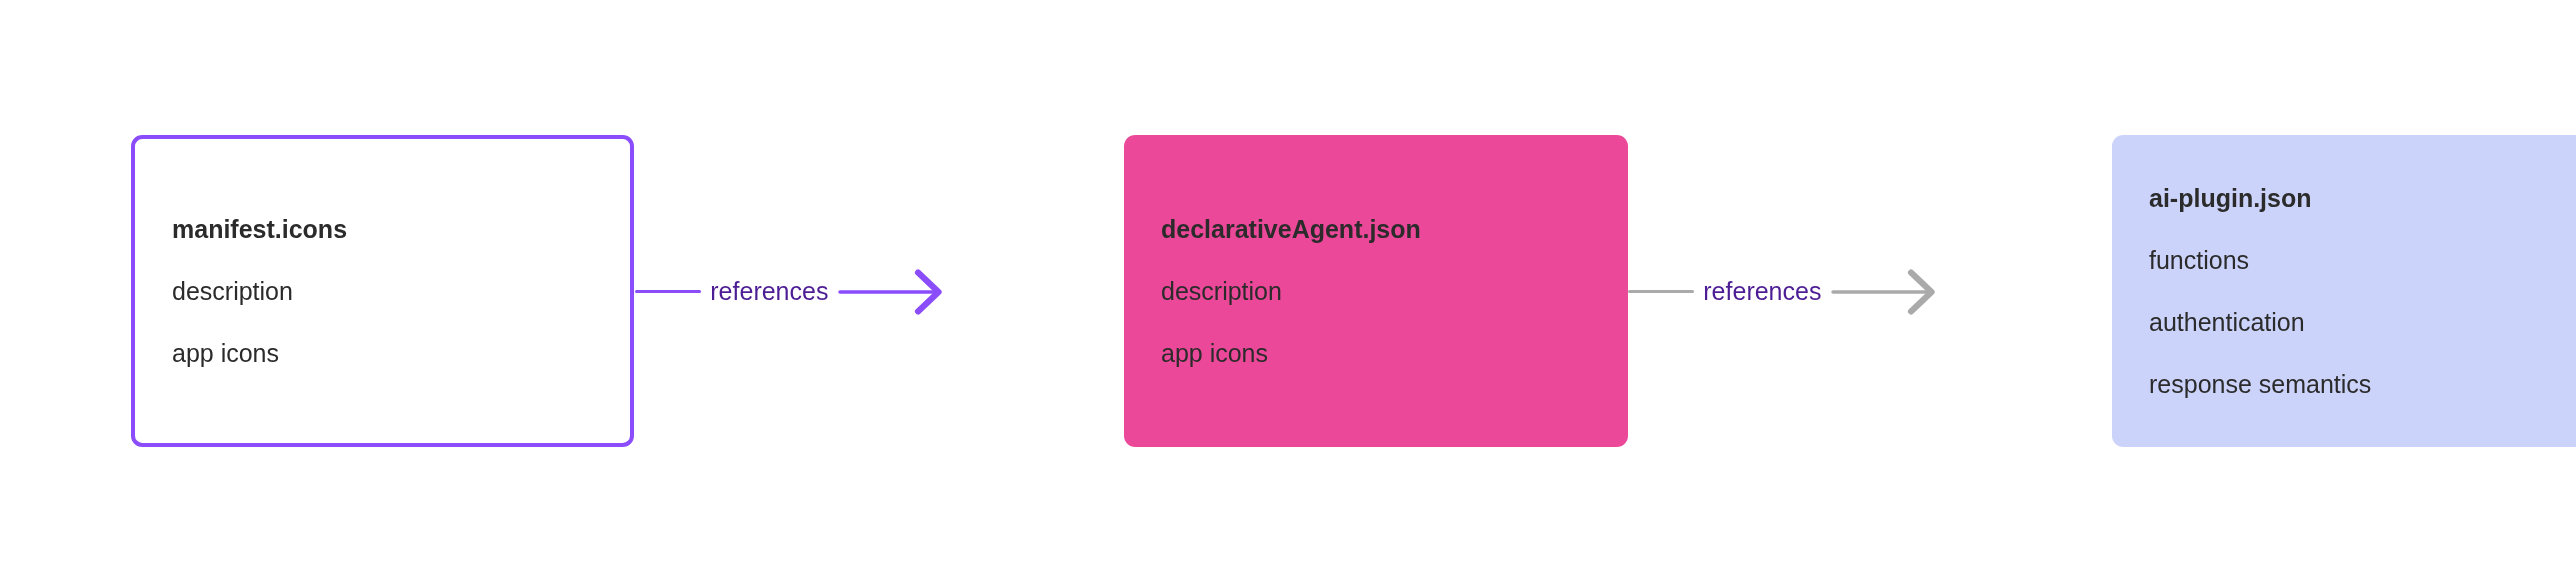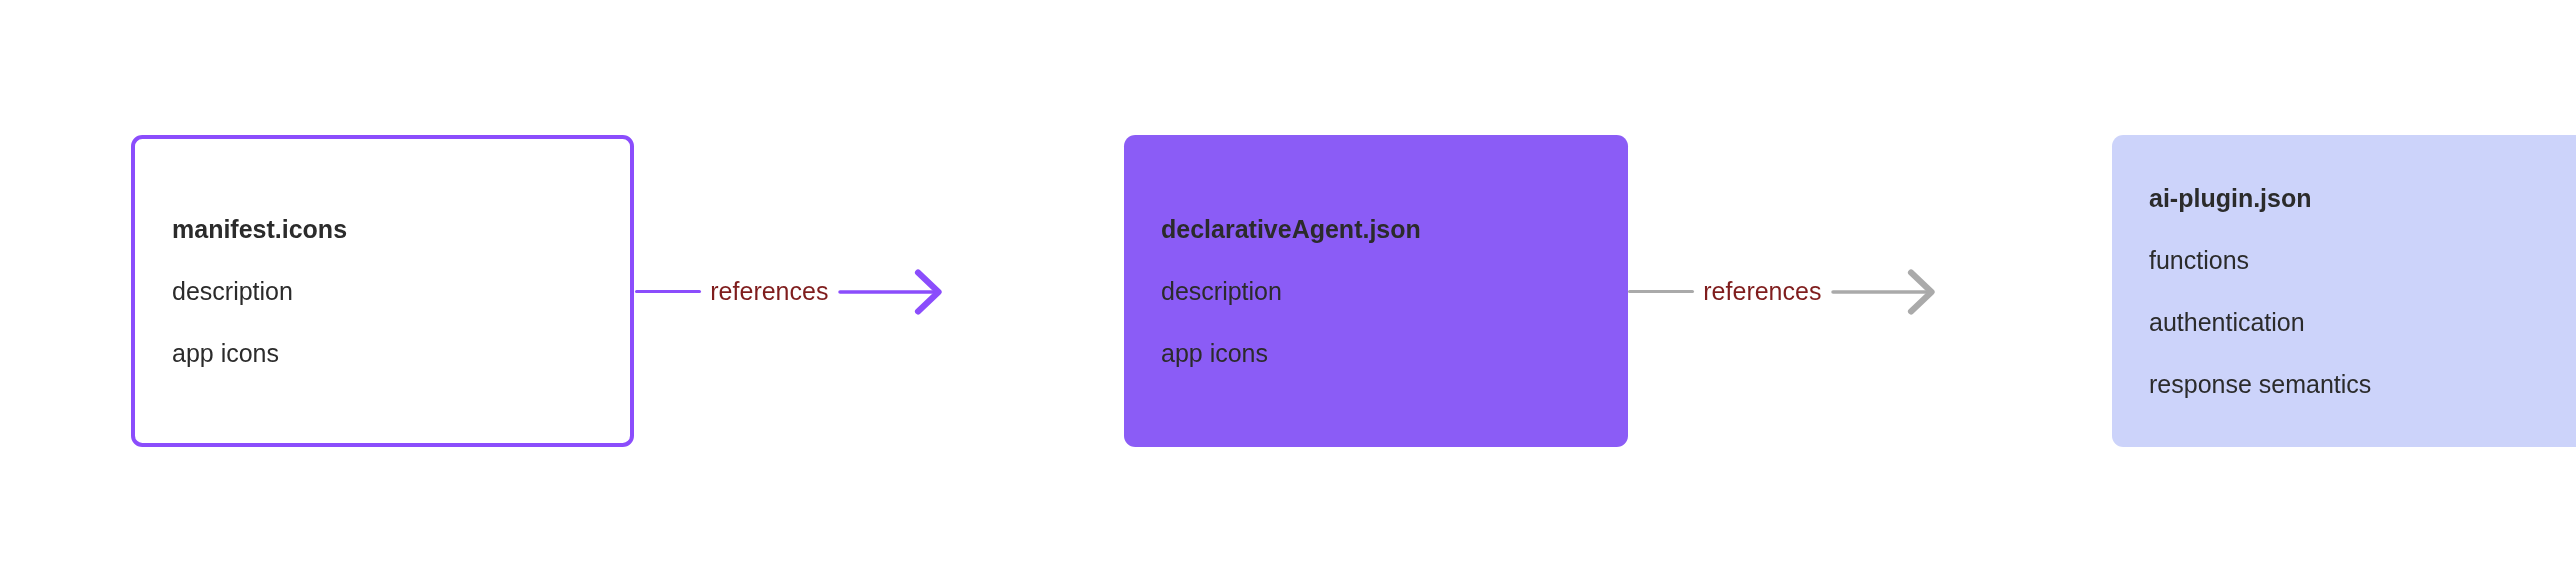--- a/index.html
+++ b/index.html
@@ -56,21 +56,21 @@
     left: 131px;
     width: 503px;
     background: #ffffff;
     border: 4.1px solid #8b4dfc;
   }
 
   
   #node-declarative-agent {
     left: 1124px;
     width: 504px;
-    background: #8b5cf6;
+    background: #ec4899;
     border: none;
   }
 
   
   #node-ai-plugin {
     left: 2112px;
     width: 495px;
     background: #ccd3fa;
     border: none;
   }
@@ -84,21 +84,21 @@
     flex-direction: row;
     align-items: center;
   }
   .edge-stub {
     height: 3.6px;
     border-radius: 2.1px;
     flex: 0 0 auto;
   }
   .edge-label {
     font-size: 25px;
-    color: #7f1d1d;
+    color: #4c1d95;
     white-space: nowrap;
     line-height: 67px;
     flex: 0 0 auto;
   }
   .edge-arrow {
     flex: 0 0 auto;
     display: block;
   }
 
   #edge-1 { left: 635px; width: 489px; }

